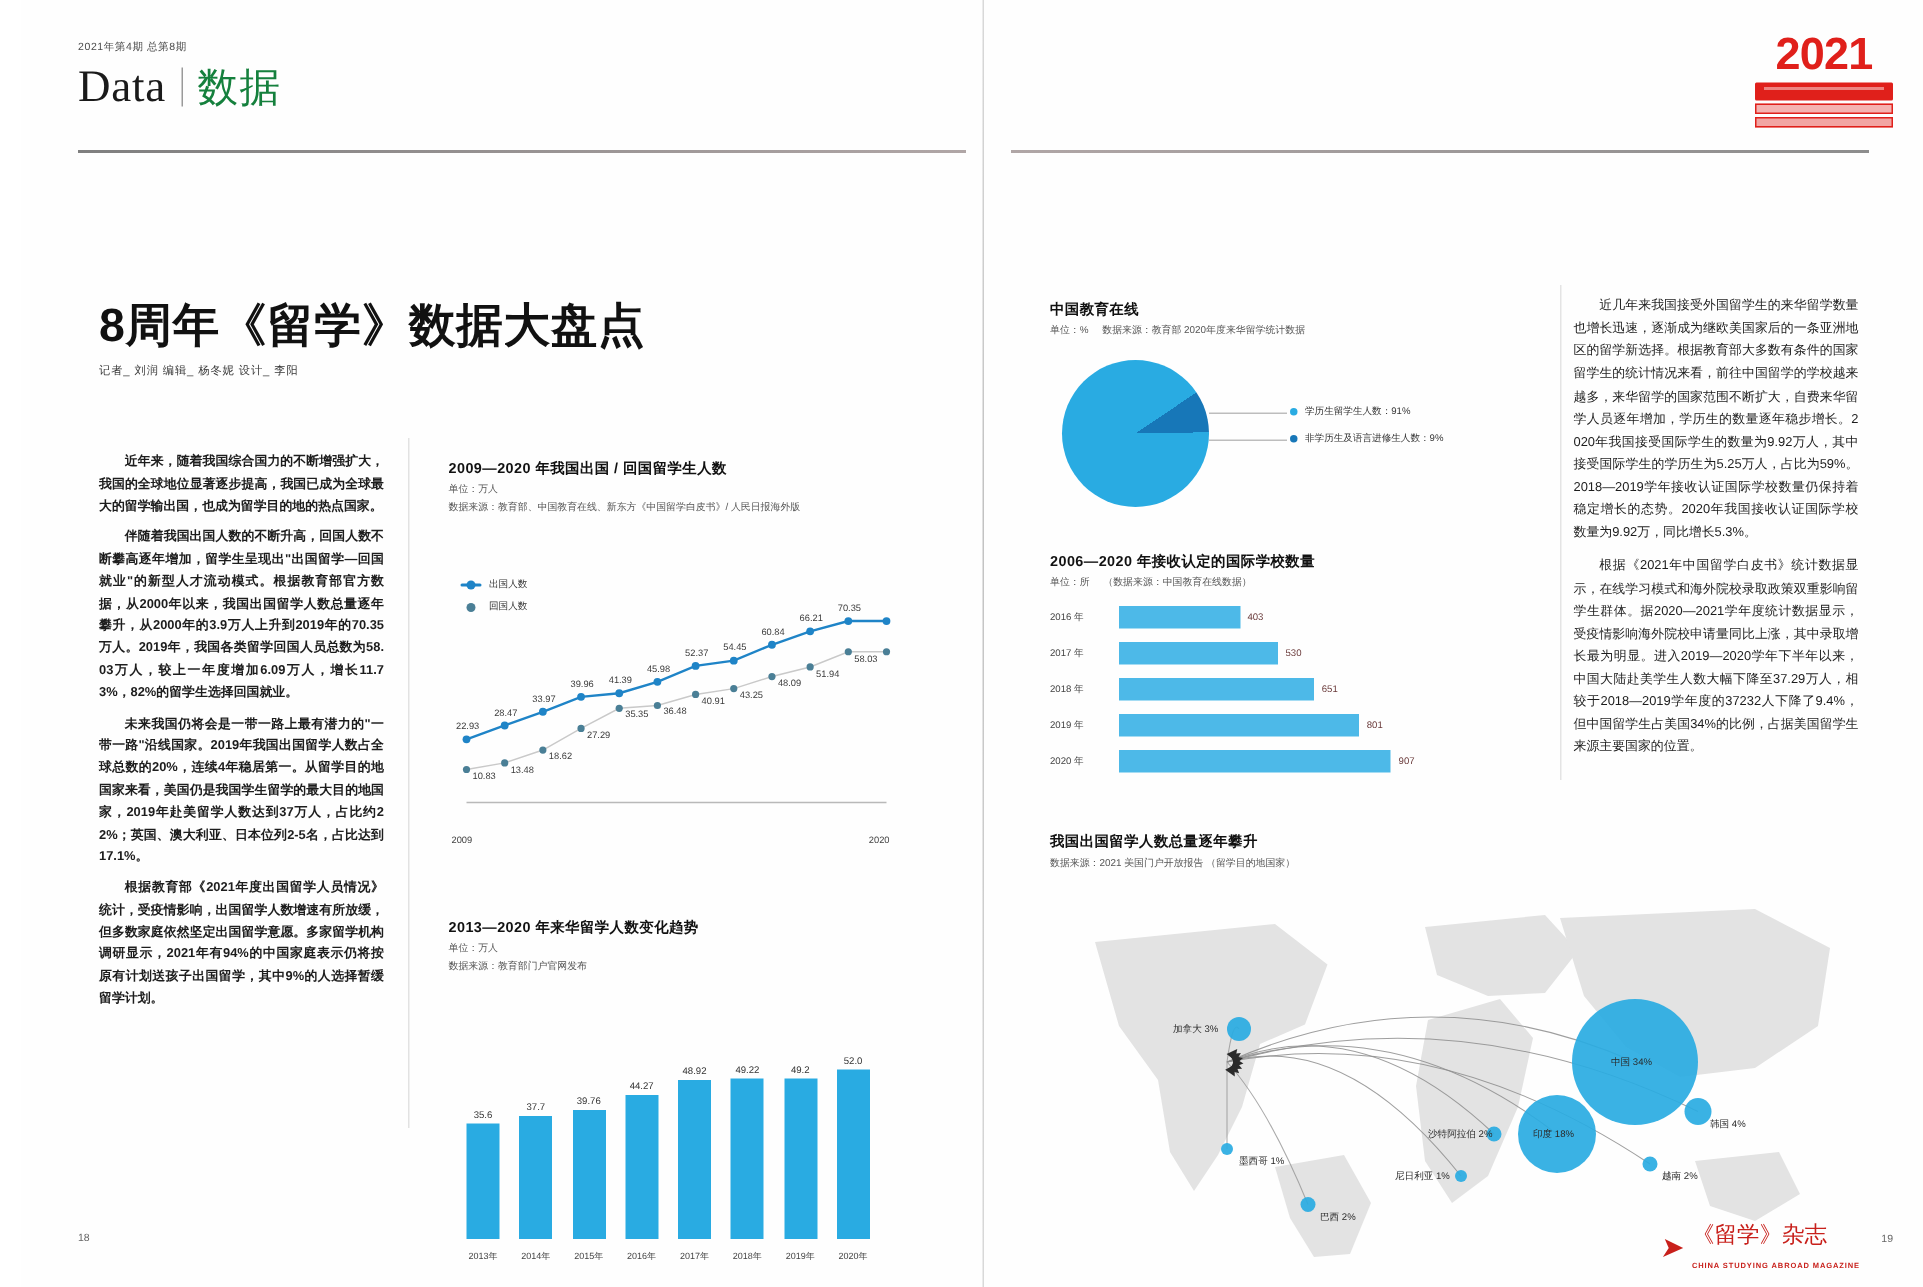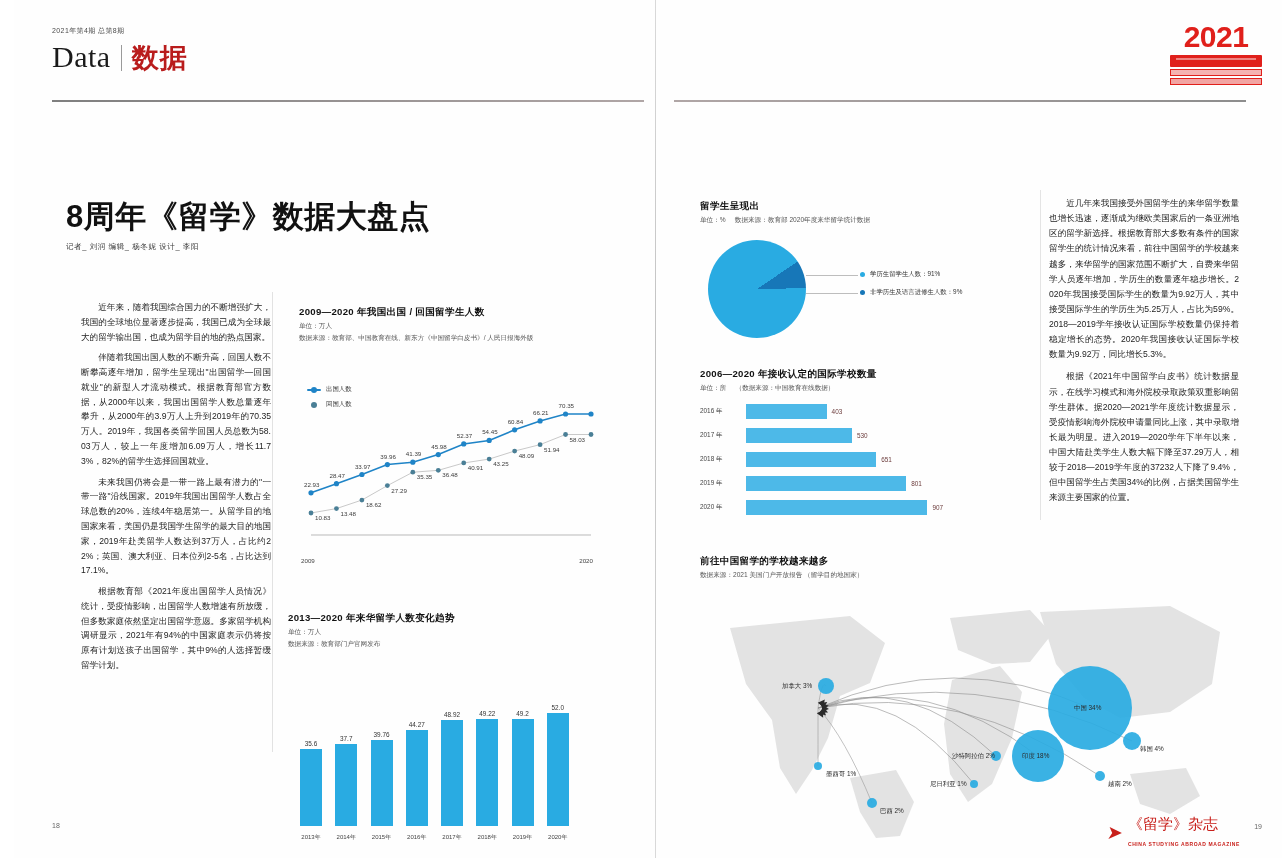--- a/index.html
+++ b/index.html
@@ -30,21 +30,21 @@
   .head-title {
     position:absolute; left:38px; top:40px;
     display:flex; align-items:baseline; gap:10px;
   }
   .head-title .en {
     font-family:"Liberation Serif","DejaVu Serif",serif;
     font-size:30px; color:#1a1a1a; letter-spacing:.5px;
   }
   .head-title .bar { width:1px; height:26px; background:#9a9a9a; position:relative; top:4px; }
   .head-title .cn {
-    font-size:27px; font-weight:700; color:#b91c1c; letter-spacing:1px;
+    font-size:27px; font-weight:400; color:#15803d; letter-spacing:1px;
   }
   .head-rule {
     position:absolute; left:38px; top:100px; width:592px; height:2px;
     background:linear-gradient(to right,#7f7f7f,#b0a6a6);
   }
   .head-rule-r {
     position:absolute; left:660px; top:100px; width:572px; height:2px;
     background:linear-gradient(to right,#b0a6a6,#8d8d8d);
   }
 
@@ -78,21 +78,21 @@
     white-space:nowrap;
   }
   .byline {
     position:absolute; left:52px; top:242px;
     font-size:7.5px; color:#3a3a3a; letter-spacing:.6px;
     filter: blur(0.5px);
   }
 
   
   .col-text {
-    position:absolute; left:67px; top:300px; width:190px;
+    position:absolute; left:52px; top:300px; width:190px;font-weight:bold;
   }
   .col-text p {
     font-size:8.6px; line-height:1.72; color:#1d1d1d;
     text-align:justify; text-indent:2em;
     margin-bottom:6px;
     filter: blur(0.42px);
     word-break: break-all;
   }
 
   .col-divider {
@@ -117,21 +117,21 @@
   .lg { position:absolute; left:8px; top:36px; font-size:6.4px; color:#333; }
   .lg .item { display:flex; align-items:center; gap:5px; margin-bottom:6px; filter:blur(0.4px); }
   .lg .swatch-line { width:14px; height:2px; border-radius:1px; position:relative; }
   .lg .swatch-line::after{ content:""; position:absolute; left:4px; top:-2px; width:6px;height:6px;border-radius:50%; }
   .lg .swatch-dot { width:6px;height:6px;border-radius:50%; margin-left:4px; margin-right:4px;}
 
   .dlabel { position:absolute; font-size:6.2px; color:#3b3b3b; filter:blur(0.45px); white-space:nowrap; }
   .axlabel { position:absolute; font-size:6.2px; color:#444; filter:blur(0.45px); }
 
   
-  .blk-bar { position:absolute; left:274px; top:612px; width:300px; }
+  .blk-bar { position:absolute; left:285px; top:612px; width:300px; }
   .bar-wrap { position:relative; width:300px; height:185px; margin-top:8px; }
   .vbar { position:absolute; bottom:16px; width:22px; background:#29abe2; }
   .vbar-val { position:absolute; font-size:6.4px; color:#333; filter:blur(0.45px); text-align:center; width:32px;}
   .vbar-cat { position:absolute; bottom:0px; font-size:6px; color:#444; filter:blur(0.45px); text-align:center; width:34px;}
 
   
   .blk-pie { position:absolute; left:686px; top:200px; width:300px; }
   .pie-wrap { position:relative; width:300px; height:125px; margin-top:10px; }
   .pie {
     position:absolute; left:8px; top:5px; width:98px; height:98px; border-radius:50%;
@@ -315,21 +315,21 @@
         <div class="vbar" style="left: 223.5px; height: 106.643px;"></div>
         <div class="vbar-val" style="left: 218.5px; bottom: 124.643px;">49.2</div>
         <div class="vbar-cat" style="left: 217.5px;">2019年</div>
         <div class="vbar" style="left: 258.75px; height: 112.667px;"></div>
         <div class="vbar-val" style="left: 253.75px; bottom: 130.667px;">52.0</div>
         <div class="vbar-cat" style="left: 252.75px;">2020年</div>
       </div>
   </div>
 
   <div class="blk-pie">
-    <div class="chart-title">留学生呈现出</div>
+    <div class="chart-title">中国教育在线</div>
     <div class="chart-unit">
       <span>单位：%</span>
       &nbsp;&nbsp;&nbsp;
       <span>数据来源：教育部 2020年度来华留学统计数据</span>
     </div>
     <div class="pie-wrap">
       <div class="pie"></div>
       <div class="pie-lead" style="left:106px;top:40px;width:52px;"></div>
       <div class="pie-lead" style="left:106px;top:58px;width:52px;"></div>
       <div class="pie-key" style="left:160px;top:35px;">
@@ -373,21 +373,21 @@
         </div>
         <div class="hbar-row" style="top: 96px;">
           <div class="hbar-cat">2020 年</div>
           <div class="hbar-fill" style="width: 181.4px; background: rgb(77, 185, 232);"></div>
           <div class="hbar-val">907</div>
         </div>
       </div>
   </div>
 
   <div class="blk-map">
-    <div class="chart-title">前往中国留学的学校越来越多</div>
+    <div class="chart-title">我国出国留学人数总量逐年攀升</div>
     <div class="chart-src">数据来源：2021 美国门户开放报告 （留学目的地国家）</div>
     <div class="map-wrap" id="map-wrap">
       <svg id="map-svg" width="540" height="250">
           <path d="M30,40 L150,28 L185,55 L170,95 L140,108 L128,150 L112,182 L96,206 L80,180 L72,132 L46,96 Z" fill="#e3e3e3" stroke="none"></path>
           <path d="M150,190 L196,182 L214,214 L200,248 L176,250 L160,224 Z" fill="#e3e3e3" stroke="none"></path>
           <path d="M252,92 L300,78 L322,104 L312,150 L292,196 L268,214 L250,186 L244,136 Z" fill="#e3e3e3" stroke="none"></path>
           <path d="M250,30 L330,22 L352,46 L330,74 L292,76 L258,62 Z" fill="#e3e3e3" stroke="none"></path>
           <path d="M340,24 L470,18 L520,44 L512,96 L470,124 L420,130 L384,110 L356,76 Z" fill="#e3e3e3" stroke="none"></path>
           <path d="M430,186 L486,180 L500,208 L470,226 L440,216 Z" fill="#e3e3e3" stroke="none"></path>
           <path d="M390,120 Q254,60 118,120" fill="none" stroke="#8d8d8d" stroke-width="0.7" opacity="0.85"></path>

